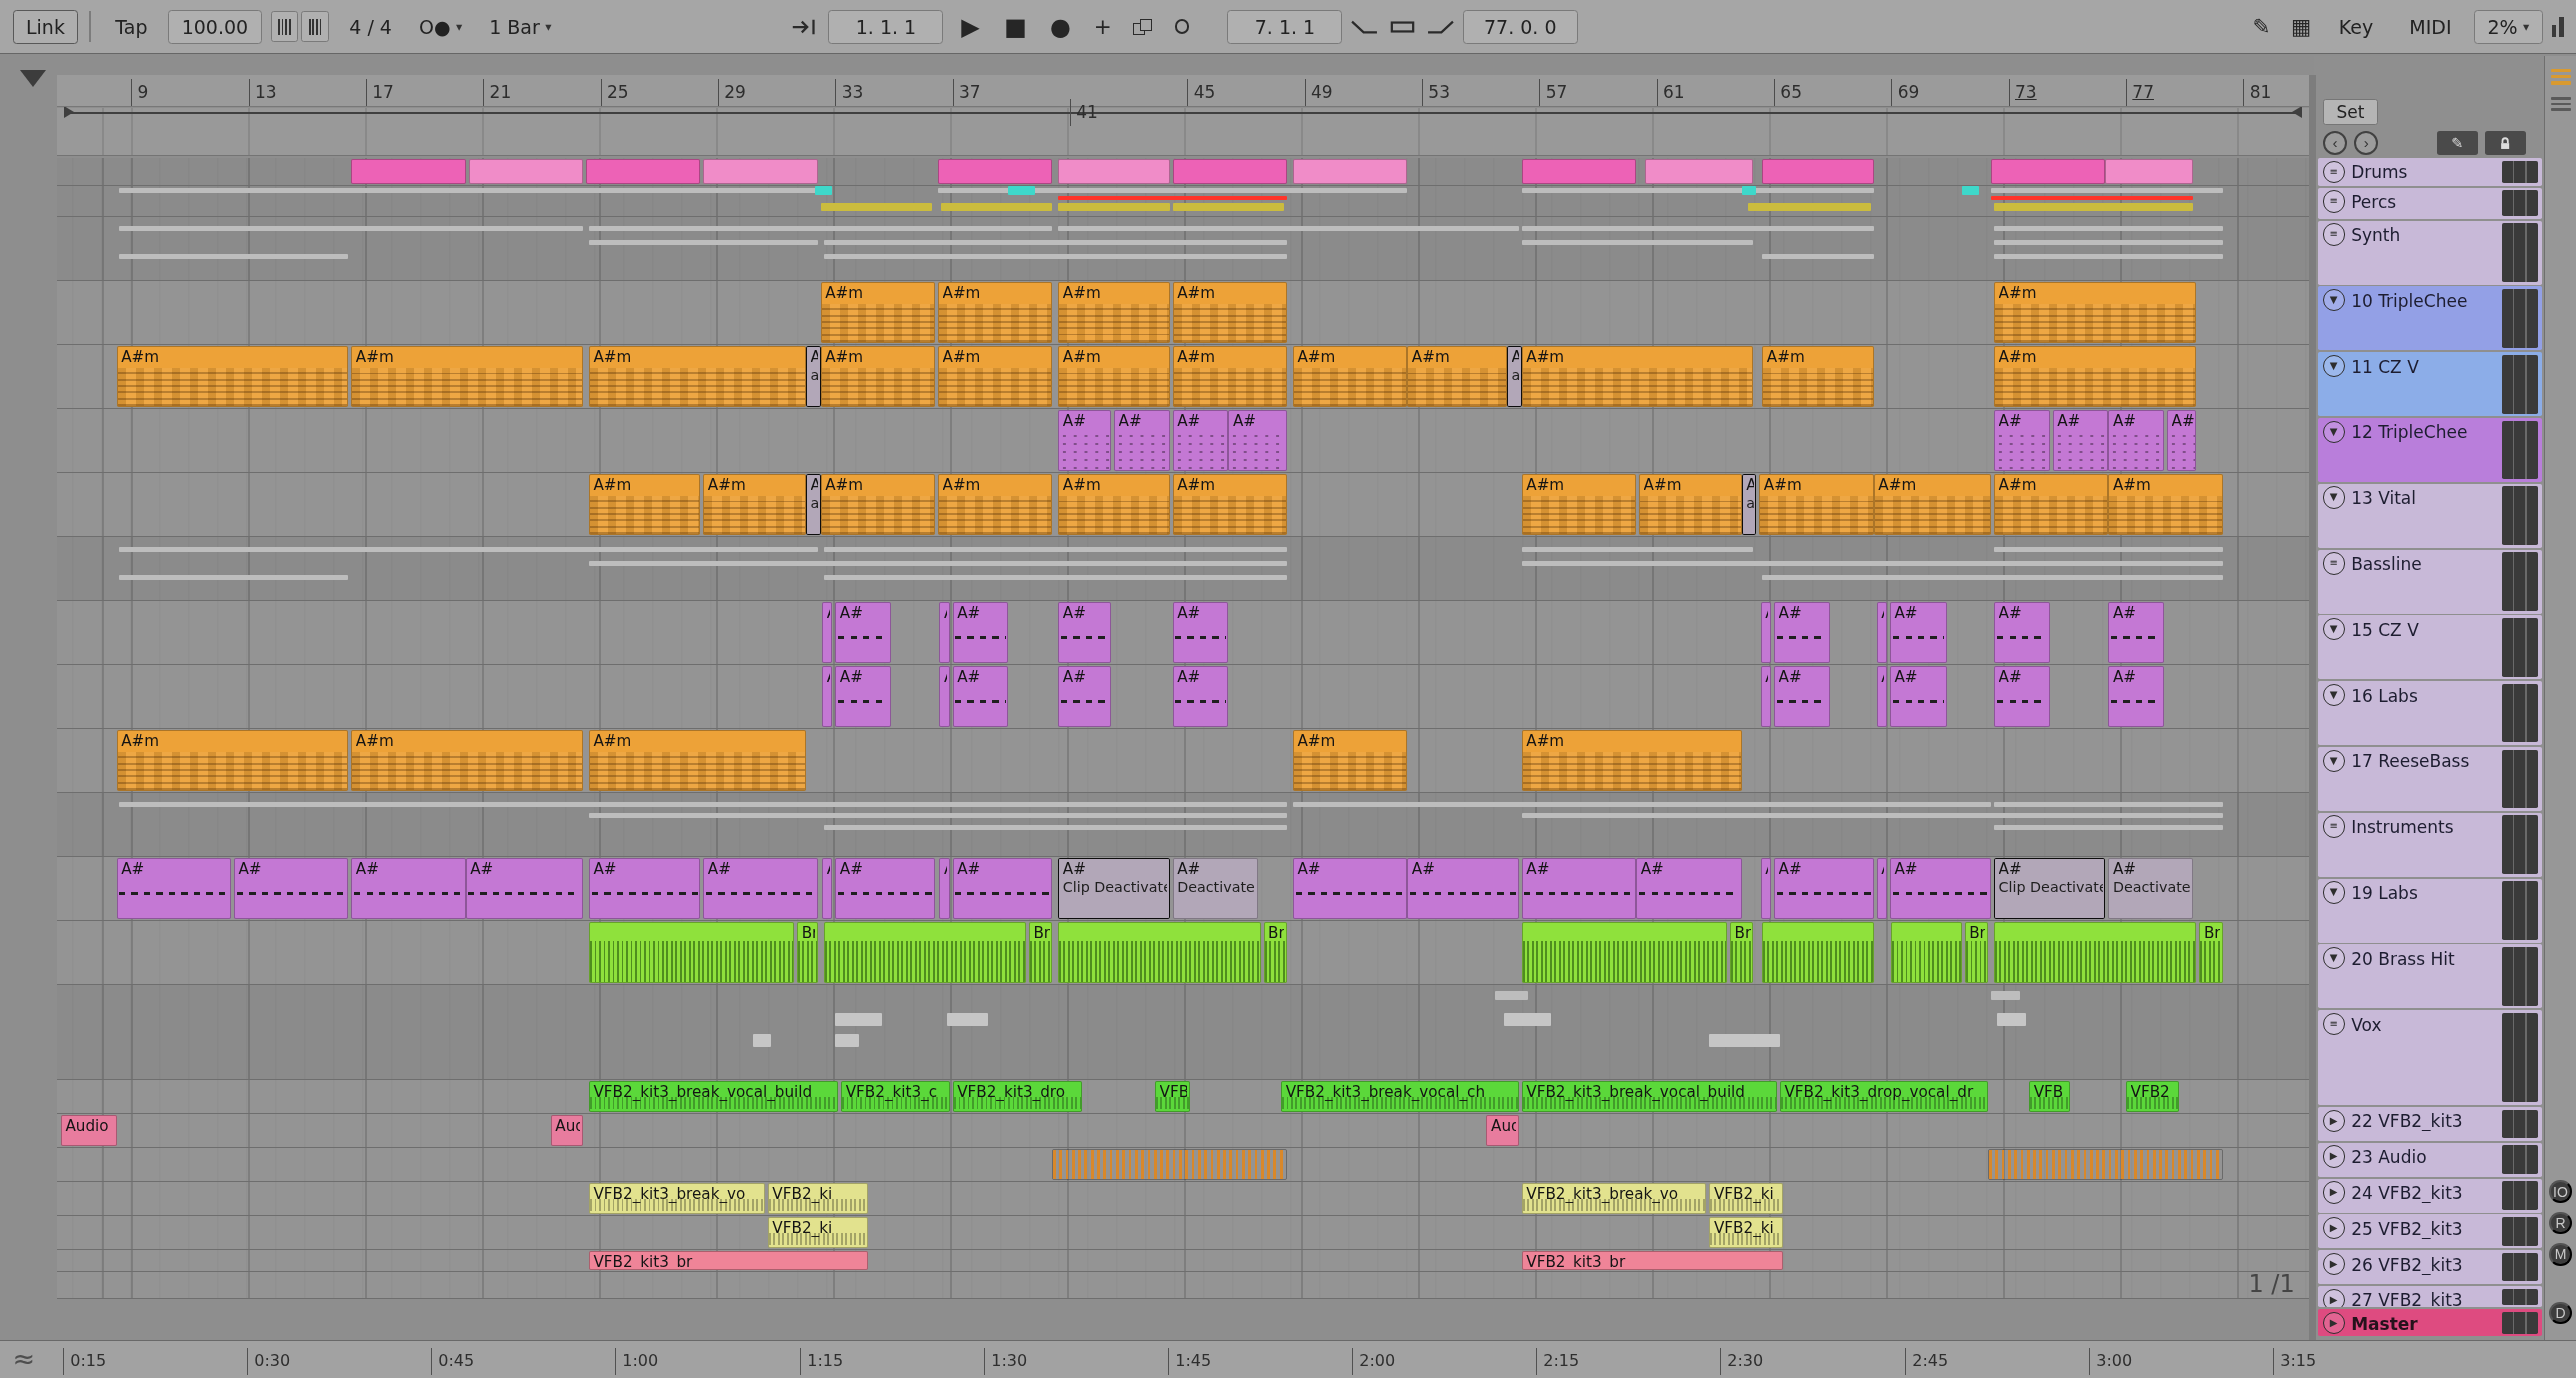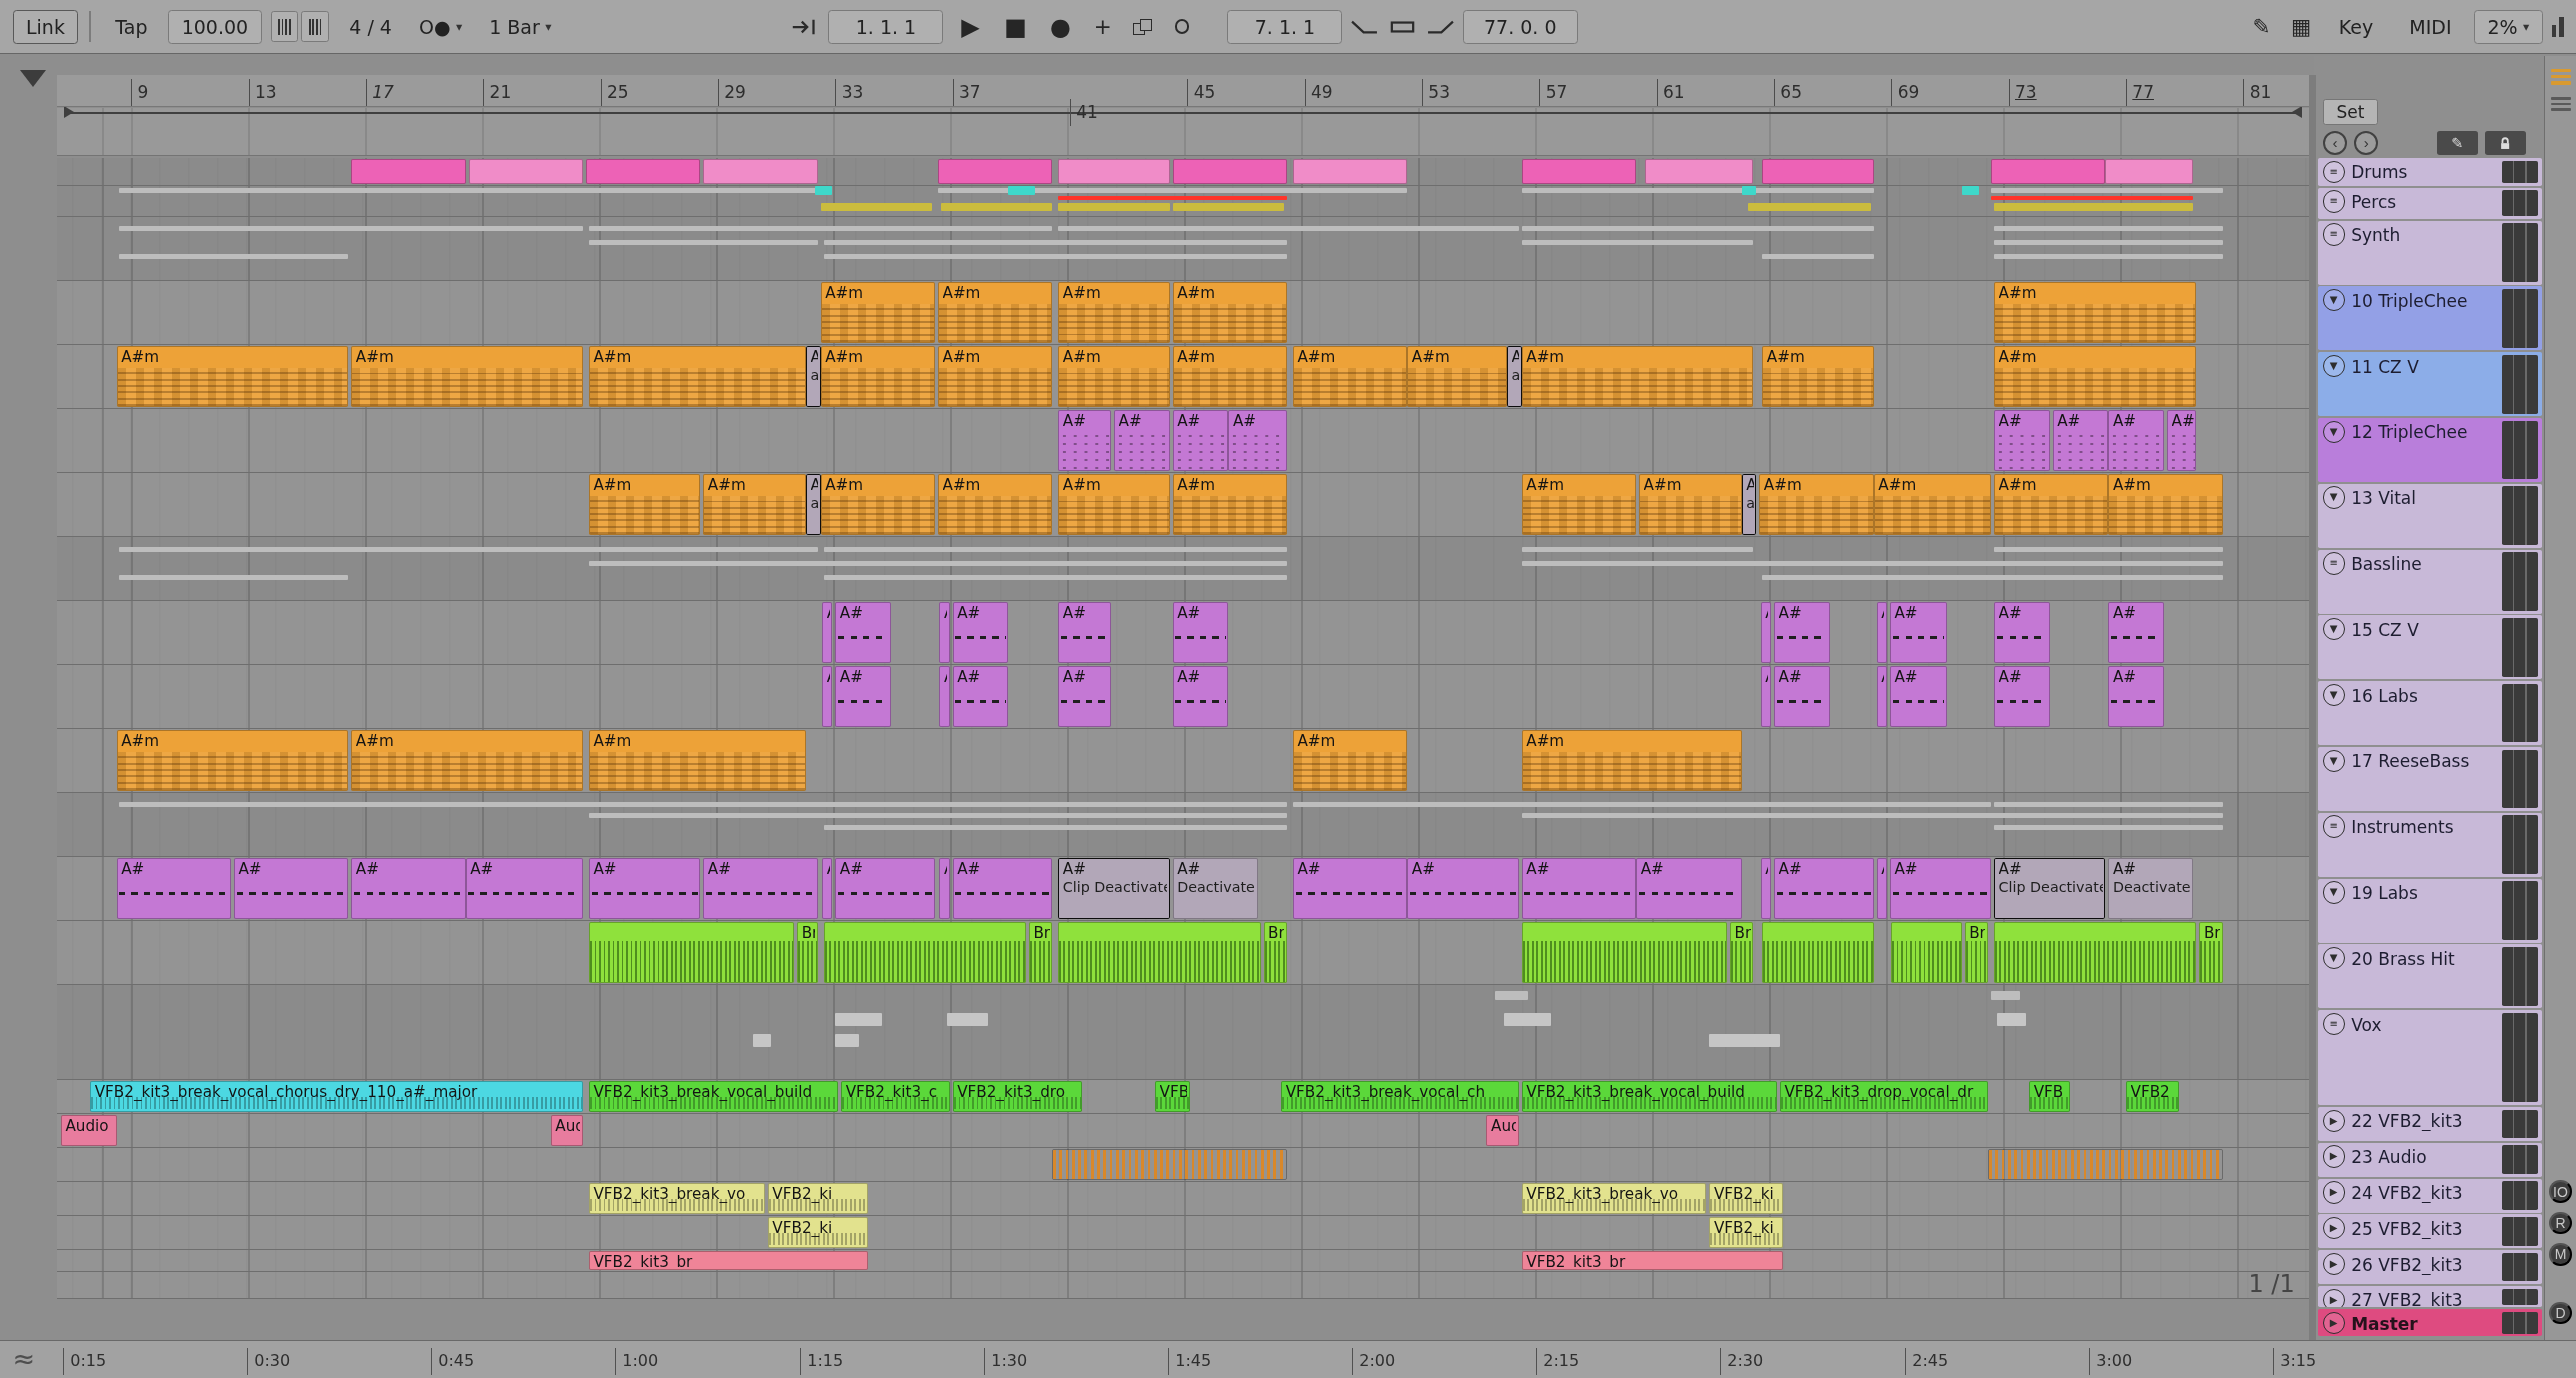--- a/index.html
+++ b/index.html
@@ -188,21 +188,21 @@
           <i></i>
         </span>
     </div>
   </div>
 
   <div id="fold-btn"></div>
 
   <div id="bar-ruler">
       <div class="bar-number" style="left: 3.29556%;">9</div>
       <div class="bar-number" style="left: 8.50593%;">13</div>
-      <div class="bar-number" style="left: 13.7163%; font-style: italic;">17</div>
+      <div class="bar-number" style="left: 13.7163%;">17</div>
       <div class="bar-number" style="left: 18.9267%;">21</div>
       <div class="bar-number" style="left: 24.137%;">25</div>
       <div class="bar-number" style="left: 29.3474%;">29</div>
       <div class="bar-number" style="left: 34.5578%;">33</div>
       <div class="bar-number" style="left: 39.7681%;">37</div>
       <div class="bar-number" style="left: 44.9785%; margin-top: 20px;">41</div>
       <div class="bar-number" style="left: 50.1889%;">45</div>
       <div class="bar-number" style="left: 55.3992%;">49</div>
       <div class="bar-number" style="left: 60.6096%;">53</div>
       <div class="bar-number" style="left: 65.82%;">57</div>
@@ -710,24 +710,20 @@
         <div class="clip strip" style="left: 85.8799%; width: 1.30259%; top: 6%; height: 10%; bottom: auto; background: rgb(189, 189, 189);"></div>
         <div class="clip strip" style="left: 34.5578%; width: 2.08415%; top: 30%; height: 14%; bottom: auto; background: rgb(198, 198, 198);"></div>
         <div class="clip strip" style="left: 39.5076%; width: 1.82363%; top: 30%; height: 14%; bottom: auto; background: rgb(198, 198, 198);"></div>
         <div class="clip strip" style="left: 64.2569%; width: 2.08415%; top: 30%; height: 14%; bottom: auto; background: rgb(198, 198, 198);"></div>
         <div class="clip strip" style="left: 86.1404%; width: 1.30259%; top: 30%; height: 14%; bottom: auto; background: rgb(198, 198, 198);"></div>
         <div class="clip strip" style="left: 34.5578%; width: 1.04207%; top: 52%; height: 14%; bottom: auto; background: rgb(198, 198, 198);"></div>
         <div class="clip strip" style="left: 73.375%; width: 3.12622%; top: 52%; height: 14%; bottom: auto; background: rgb(198, 198, 198);"></div>
         <div class="clip strip" style="left: 30.9105%; width: 0.781555%; top: 52%; height: 14%; bottom: auto; background: rgb(198, 198, 198);"></div>
       </div>
       <div class="lane" style="height: 34px;">
-        <div class="clip" style="left: 1.47193%; width: 21.8835%; background: rgb(76, 216, 226);">
-          <div class="pat p-wavef"></div>
-          <div class="clip-label">VFB2_kit3_break_vocal_chorus_dry_110_a#_major</div>
-        </div>
         <div class="clip" style="left: 23.616%; width: 11.072%; background: rgb(91, 216, 58);">
           <div class="pat p-wavef"></div>
           <div class="clip-label">VFB2_kit3_break_vocal_build</div>
         </div>
         <div class="clip" style="left: 34.8183%; width: 4.81959%; background: rgb(91, 216, 58);">
           <div class="pat p-wavef"></div>
           <div class="clip-label">VFB2_kit3_c</div>
         </div>
         <div class="clip" style="left: 39.7681%; width: 5.73141%; background: rgb(91, 216, 58);">
           <div class="pat p-wavef"></div>

